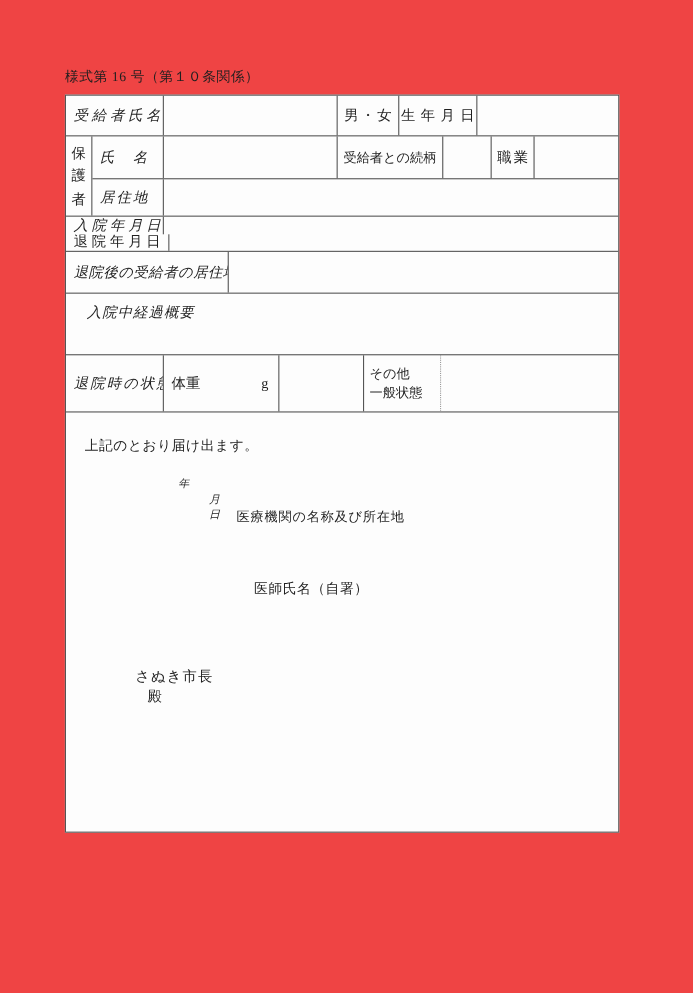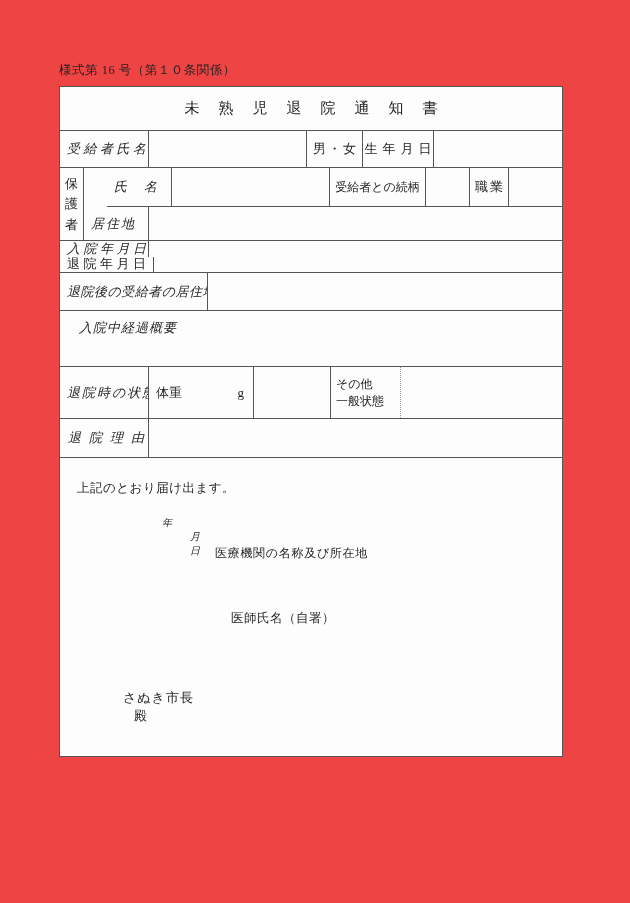--- a/index.html
+++ b/index.html
@@ -52,21 +52,21 @@
   
   .r1{height:37px;}
   .guardian{height:73px;}
   .gcol{
     width:24px;box-sizing:border-box;border-right:1px solid var(--line);
     display:flex;flex-direction:column;align-items:center;justify-content:space-evenly;
     font-size:13px;padding:4px 0;
   }
   .gright{flex:1 1 auto;display:flex;flex-direction:column;}
   .grow{display:flex;box-sizing:border-box;}
-  .grow-top{height:39px;border-bottom:1px solid var(--line);margin-left:23px;}
+  .grow-top{height:39px;border-bottom:1px solid var(--line);}
   .grow-bot{flex:1 1 auto;}
   .r4{height:32px;flex-direction:column;}
   .r5{height:38px;}
   .r6{height:56px;}
   .r6 .cell{padding-top:8px;margin-left:12px;}
   .r7{height:52px;}
   .r8{height:39px;}
   .r9{height:46px;}
   .r9 .cell{padding-top:5px;}
   .weight-cell{justify-content:space-between;padding:0 9px 0 7px;}
@@ -87,23 +87,20 @@
 </style>
 </head>
 <body>
 
 <div class="page">
 
   <div class="form-no">様式第 16 号（第１０条関係）</div>
 
   <div class="box">
 
-    <div class="row title-row">
-      <span>未熟児退院通知書</span>
-    </div>
 
     <div class="row r1">
       <div class="cell lbl ls3" style="width:89px">受給者氏名</div>
       <div class="cell" style="width:158px"></div>
       <div class="cell ctr ls2" style="width:56px;text-indent:2px">男・女</div>
       <div class="cell ctr ls5" style="width:71px">生年月日</div>
       <div class="cell fill"></div>
     </div>
 
     <div class="row guardian">
@@ -151,24 +148,20 @@
         <span>g</span>
       </div>
       <div class="cell" style="width:77px"></div>
       <div class="cell two-line dotted" style="width:70px">
         <span>その他</span>
         <span>一般状態</span>
       </div>
       <div class="cell fill"></div>
     </div>
 
-    <div class="row r8">
-      <div class="cell lbl ls8" style="width:89px;padding-left:8px">退院理由</div>
-      <div class="cell fill"></div>
-    </div>
 
 
     <div class="row footer-sec">
       <div class="fline f-decl">上記のとおり届け出ます。</div>
       <div class="fline f-date">
         <span>年</span>
         <span class="gap">月</span>
         <span class="gap">日</span>
       </div>
       <div class="fline f-inst">医療機関の名称及び所在地</div>

